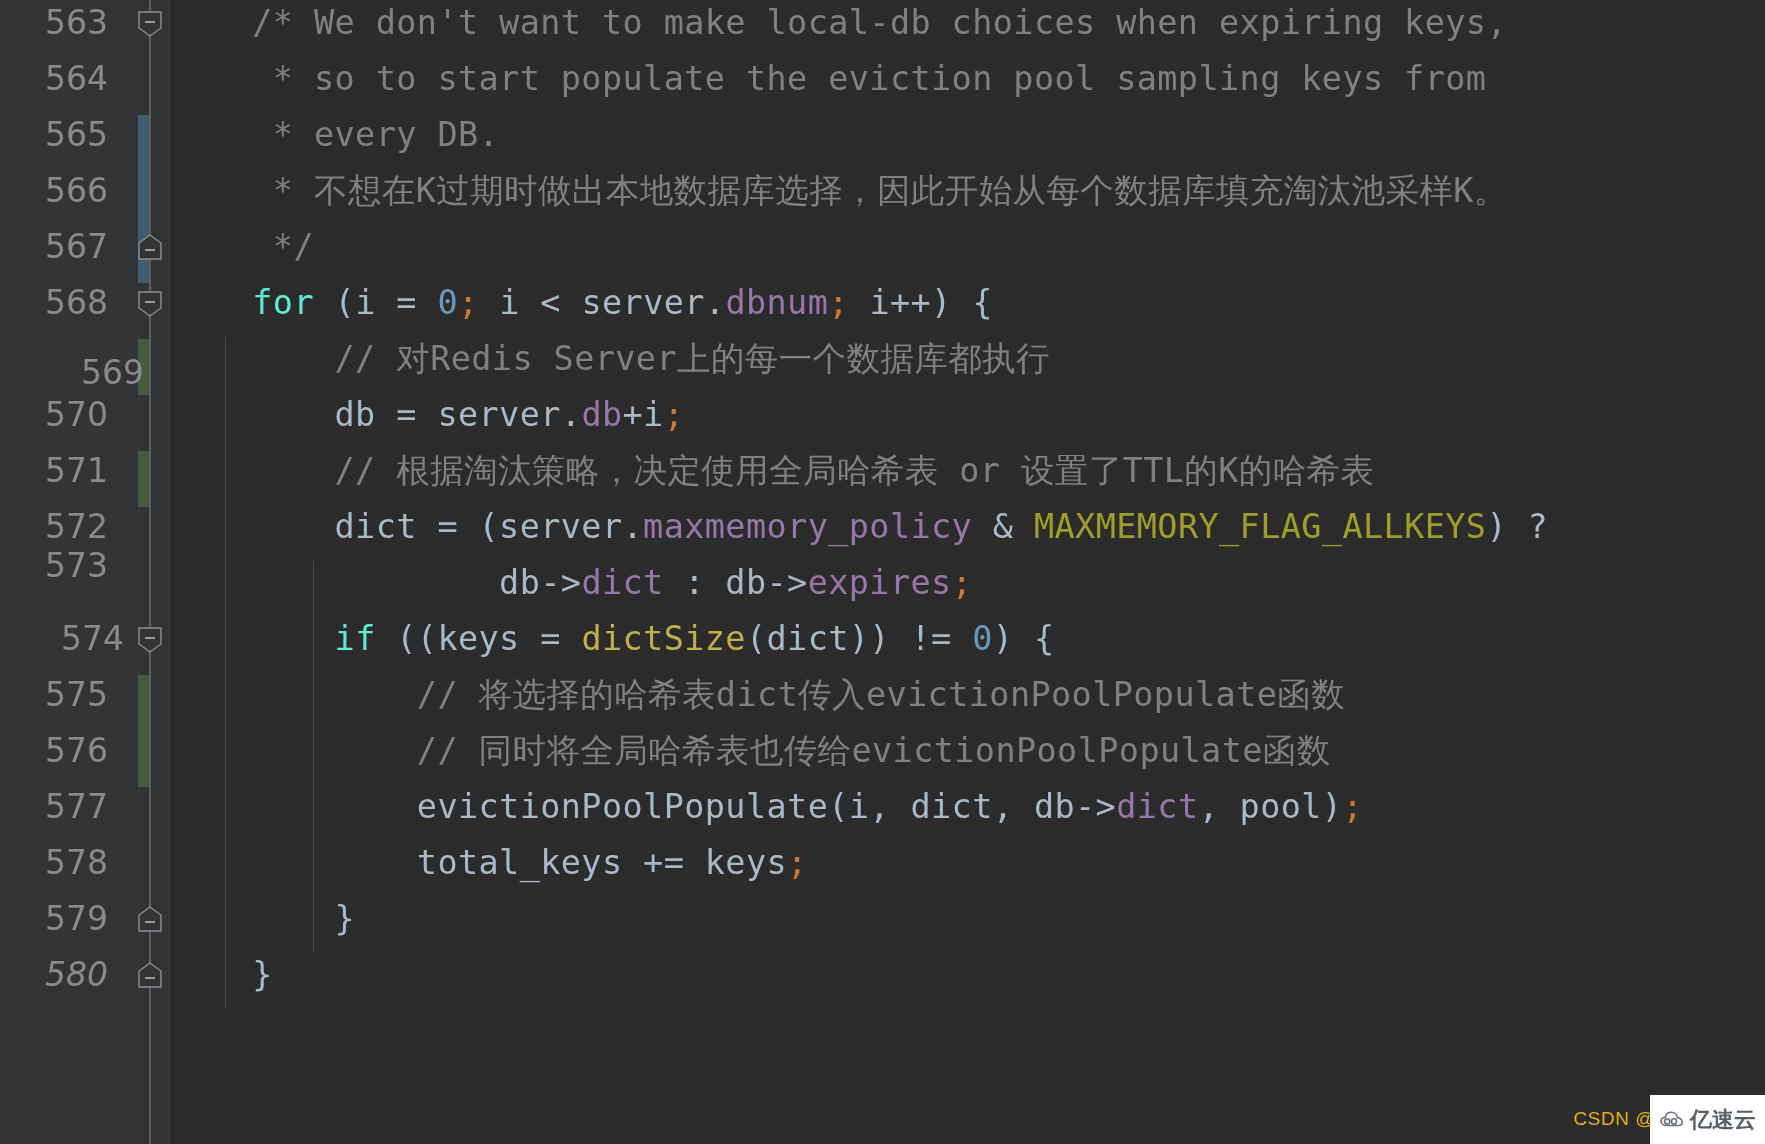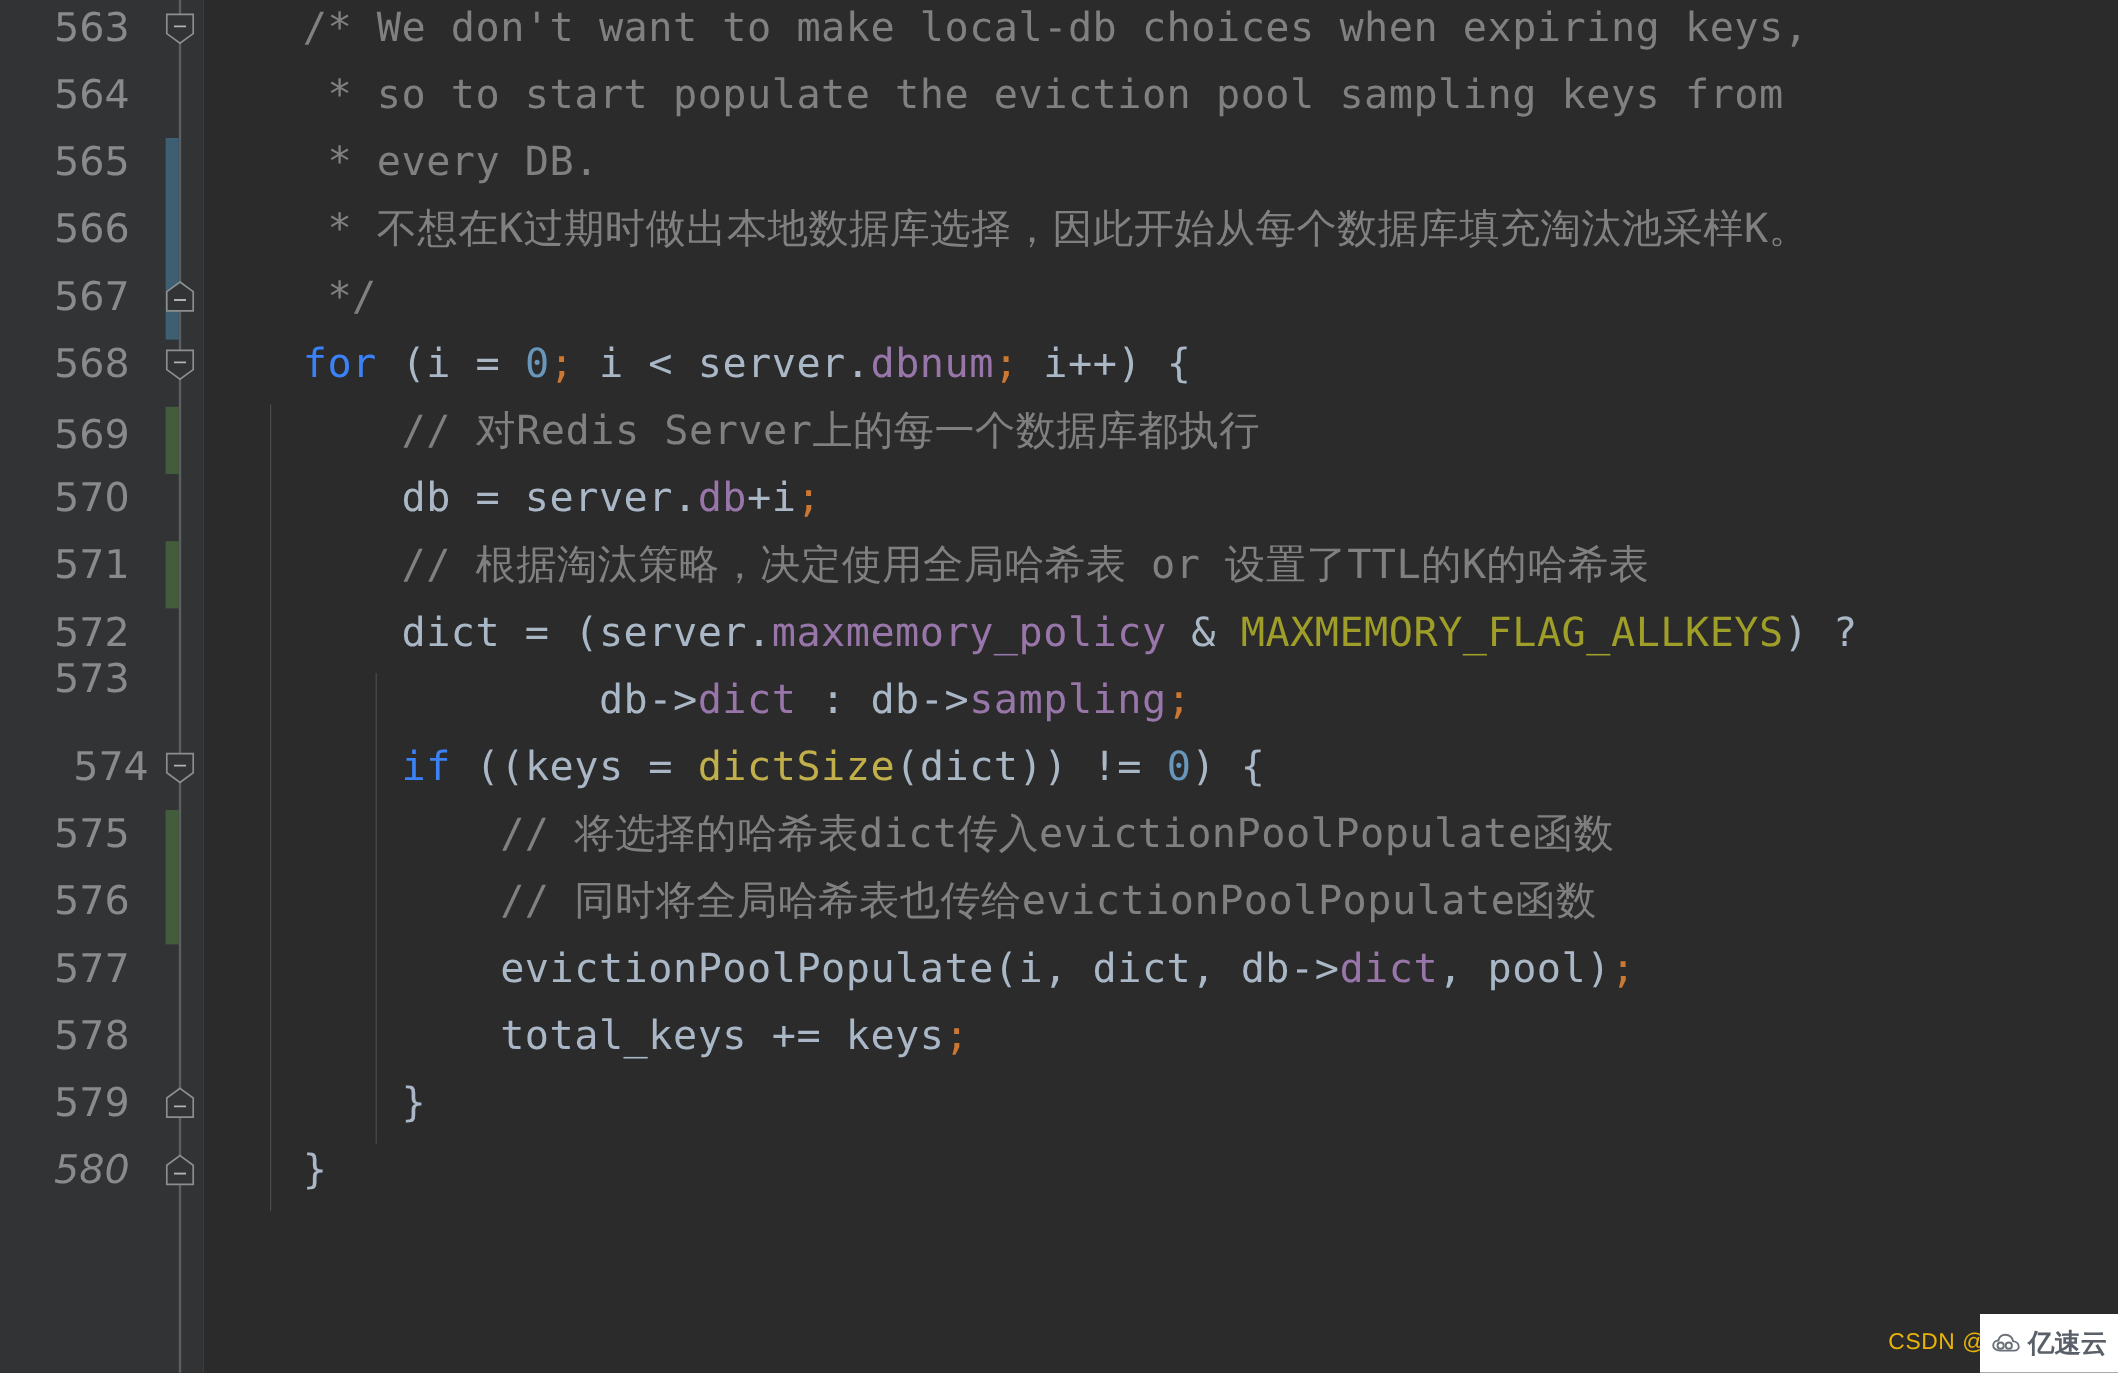--- a/index.html
+++ b/index.html
@@ -69,21 +69,21 @@
     left:0; width:1595px;
     height:56px; line-height:56px;
     white-space:pre;
     font-family:"DejaVu Sans Mono", monospace;
     font-size:33.5px;
     letter-spacing:0.4px;
   }
   
   .c-plain    { color:#A9B7C6; }
   .c-comment  { color:#808080; }
-  .c-keyword  { color:#3b82f6; }
+  .c-keyword  { color:#5eead4; }
   .c-number   { color:#6897BB; }
   .c-field    { color:#9876AA; }
   .c-macro    { color:#9E9E28; }
   .c-func     { color:#C0AF4B; }
   .c-semi     { color:#CC7832; }
 
   
   #wm-csdn {
     position:absolute;
     right:110px; bottom:14px;
@@ -126,21 +126,21 @@
       <div class="vcsbar vcs-added" style="top: 451px; height: 56px; background: rgb(67, 92, 60);"></div>
       <div class="vcsbar vcs-added" style="top: 675px; height: 112px; background: rgb(67, 92, 60);"></div>
     </div>
   <div id="lineno-layer">
       <div class="lineno" style="top: -5px;">563</div>
       <div class="lineno" style="top: 51px;">564</div>
       <div class="lineno" style="top: 107px;">565</div>
       <div class="lineno" style="top: 163px;">566</div>
       <div class="lineno" style="top: 219px;">567</div>
       <div class="lineno" style="top: 275px;">568</div>
-      <div class="lineno" style="top: 334px;">569</div>
+      <div class="lineno" style="top: 345px; margin-left: 36px;">569</div>
       <div class="lineno" style="top: 387px;">570</div>
       <div class="lineno" style="top: 443px;">571</div>
       <div class="lineno" style="top: 499px;">572</div>
       <div class="lineno" style="top: 538px;">573</div>
       <div class="lineno" style="top: 611px; margin-left: 16px;">574</div>
       <div class="lineno" style="top: 667px;">575</div>
       <div class="lineno" style="top: 723px;">576</div>
       <div class="lineno" style="top: 779px; padding-left: 42px;">577</div>
       <div class="lineno" style="top: 835px;">578</div>
       <div class="lineno" style="top: 891px;">579</div>
@@ -194,21 +194,21 @@
         <div class="line" style="top: -5px;"><span class="c-comment">    /* We don't want to make local-db choices when expiring keys,</span></div>
         <div class="line" style="top: 51px;"><span class="c-comment">     * so to start populate the eviction pool sampling keys from</span></div>
         <div class="line" style="top: 107px;"><span class="c-comment">     * every DB.</span></div>
         <div class="line" style="top: 163px;"><span class="c-comment">     * 不想在K过期时做出本地数据库选择，因此开始从每个数据库填充淘汰池采样K。</span></div>
         <div class="line" style="top: 219px;"><span class="c-comment">     */</span></div>
         <div class="line" style="top: 275px;"><span class="c-plain">    </span><span class="c-keyword">for</span><span class="c-plain"> (i = </span><span class="c-number">0</span><span class="c-semi">;</span><span class="c-plain"> i &lt; server.</span><span class="c-field">dbnum</span><span class="c-semi">;</span><span class="c-plain"> i++) {</span></div>
         <div class="line" style="top: 331px;"><span class="c-comment">        // 对Redis Server上的每一个数据库都执行</span></div>
         <div class="line" style="top: 387px;"><span class="c-plain">        db = server.</span><span class="c-field">db</span><span class="c-plain">+i</span><span class="c-semi">;</span></div>
         <div class="line" style="top: 443px;"><span class="c-comment">        // 根据淘汰策略，决定使用全局哈希表 or 设置了TTL的K的哈希表</span></div>
         <div class="line" style="top: 499px;"><span class="c-plain">        dict = (server.</span><span class="c-field">maxmemory_policy</span><span class="c-plain"> &amp; </span><span class="c-macro">MAXMEMORY_FLAG_ALLKEYS</span><span class="c-plain">) ?</span></div>
-        <div class="line" style="top: 555px;"><span class="c-plain">                db-&gt;</span><span class="c-field">dict</span><span class="c-plain"> : db-&gt;</span><span class="c-field">sampling</span><span class="c-semi">;</span></div>
+        <div class="line" style="top: 555px;"><span class="c-plain">                db-&gt;</span><span class="c-field">dict</span><span class="c-plain"> : db-&gt;</span><span class="c-field">expires</span><span class="c-semi">;</span></div>
         <div class="line" style="top: 611px;"><span class="c-plain">        </span><span class="c-keyword">if</span><span class="c-plain"> ((keys = </span><span class="c-func">dictSize</span><span class="c-plain">(dict)) != </span><span class="c-number">0</span><span class="c-plain">) {</span></div>
         <div class="line" style="top: 667px;"><span class="c-comment">            // 将选择的哈希表dict传入evictionPoolPopulate函数</span></div>
         <div class="line" style="top: 723px;"><span class="c-comment">            // 同时将全局哈希表也传给evictionPoolPopulate函数</span></div>
         <div class="line" style="top: 779px;"><span class="c-plain">            evictionPoolPopulate(i, dict, db-&gt;</span><span class="c-field">dict</span><span class="c-plain">, pool)</span><span class="c-semi">;</span></div>
         <div class="line" style="top: 835px;"><span class="c-plain">            total_keys += keys</span><span class="c-semi">;</span></div>
         <div class="line" style="top: 891px;"><span class="c-plain">        }</span></div>
         <div class="line" style="top: 947px;"><span class="c-plain">    }</span></div>
       </div>
   </div>
 

